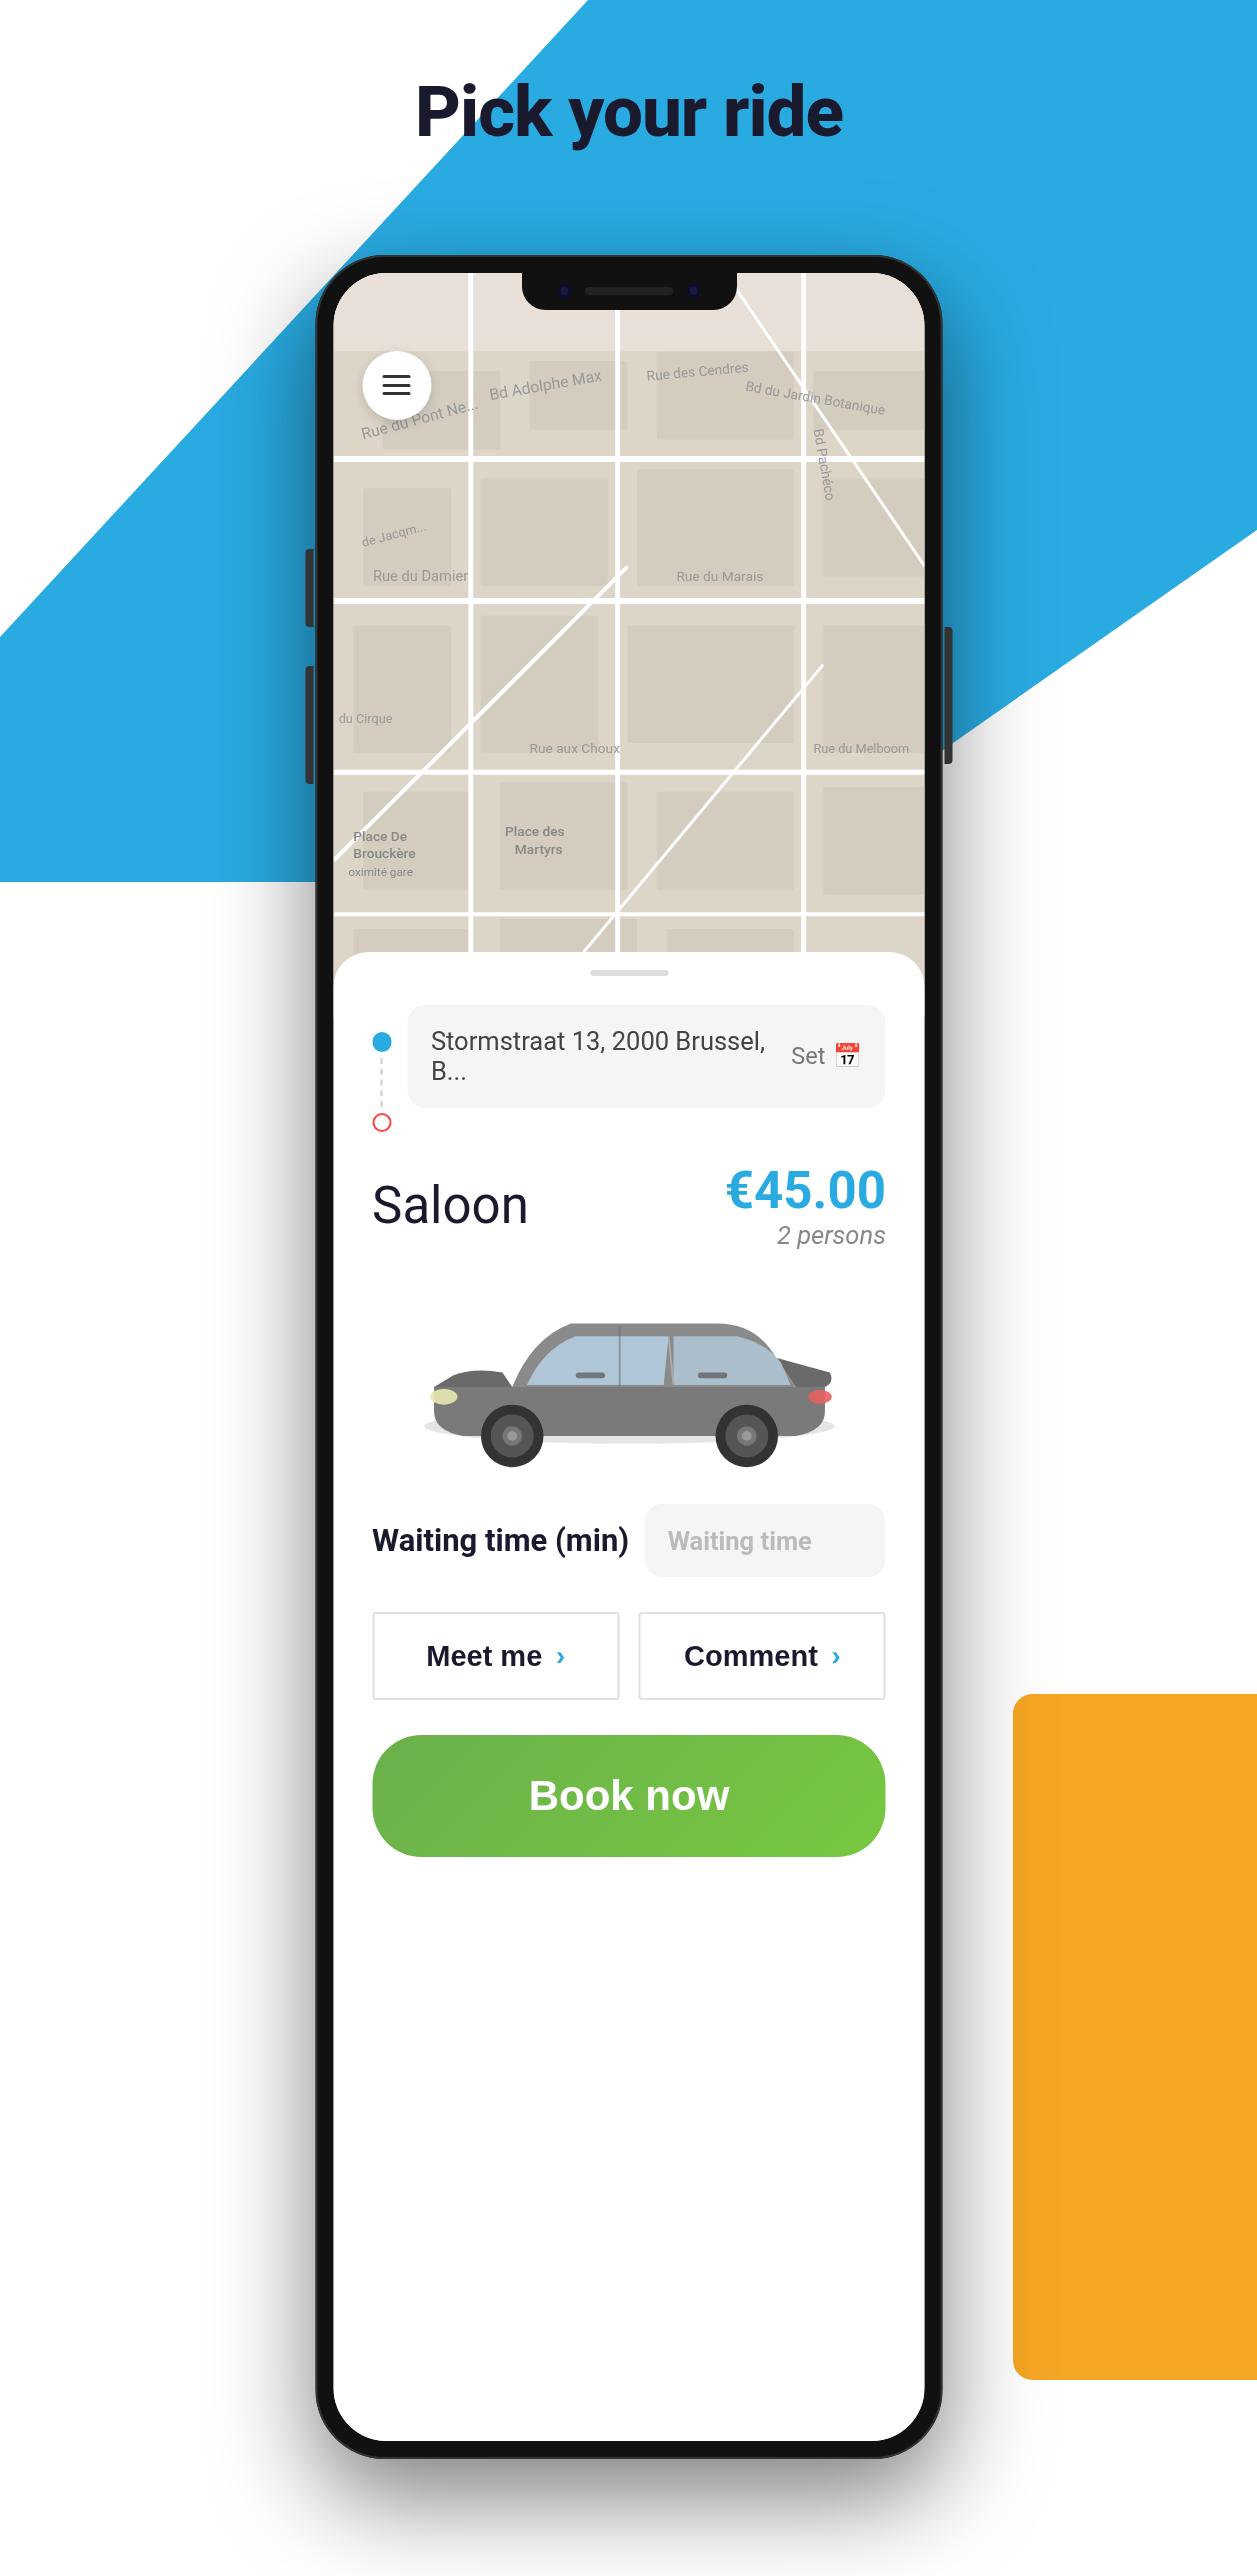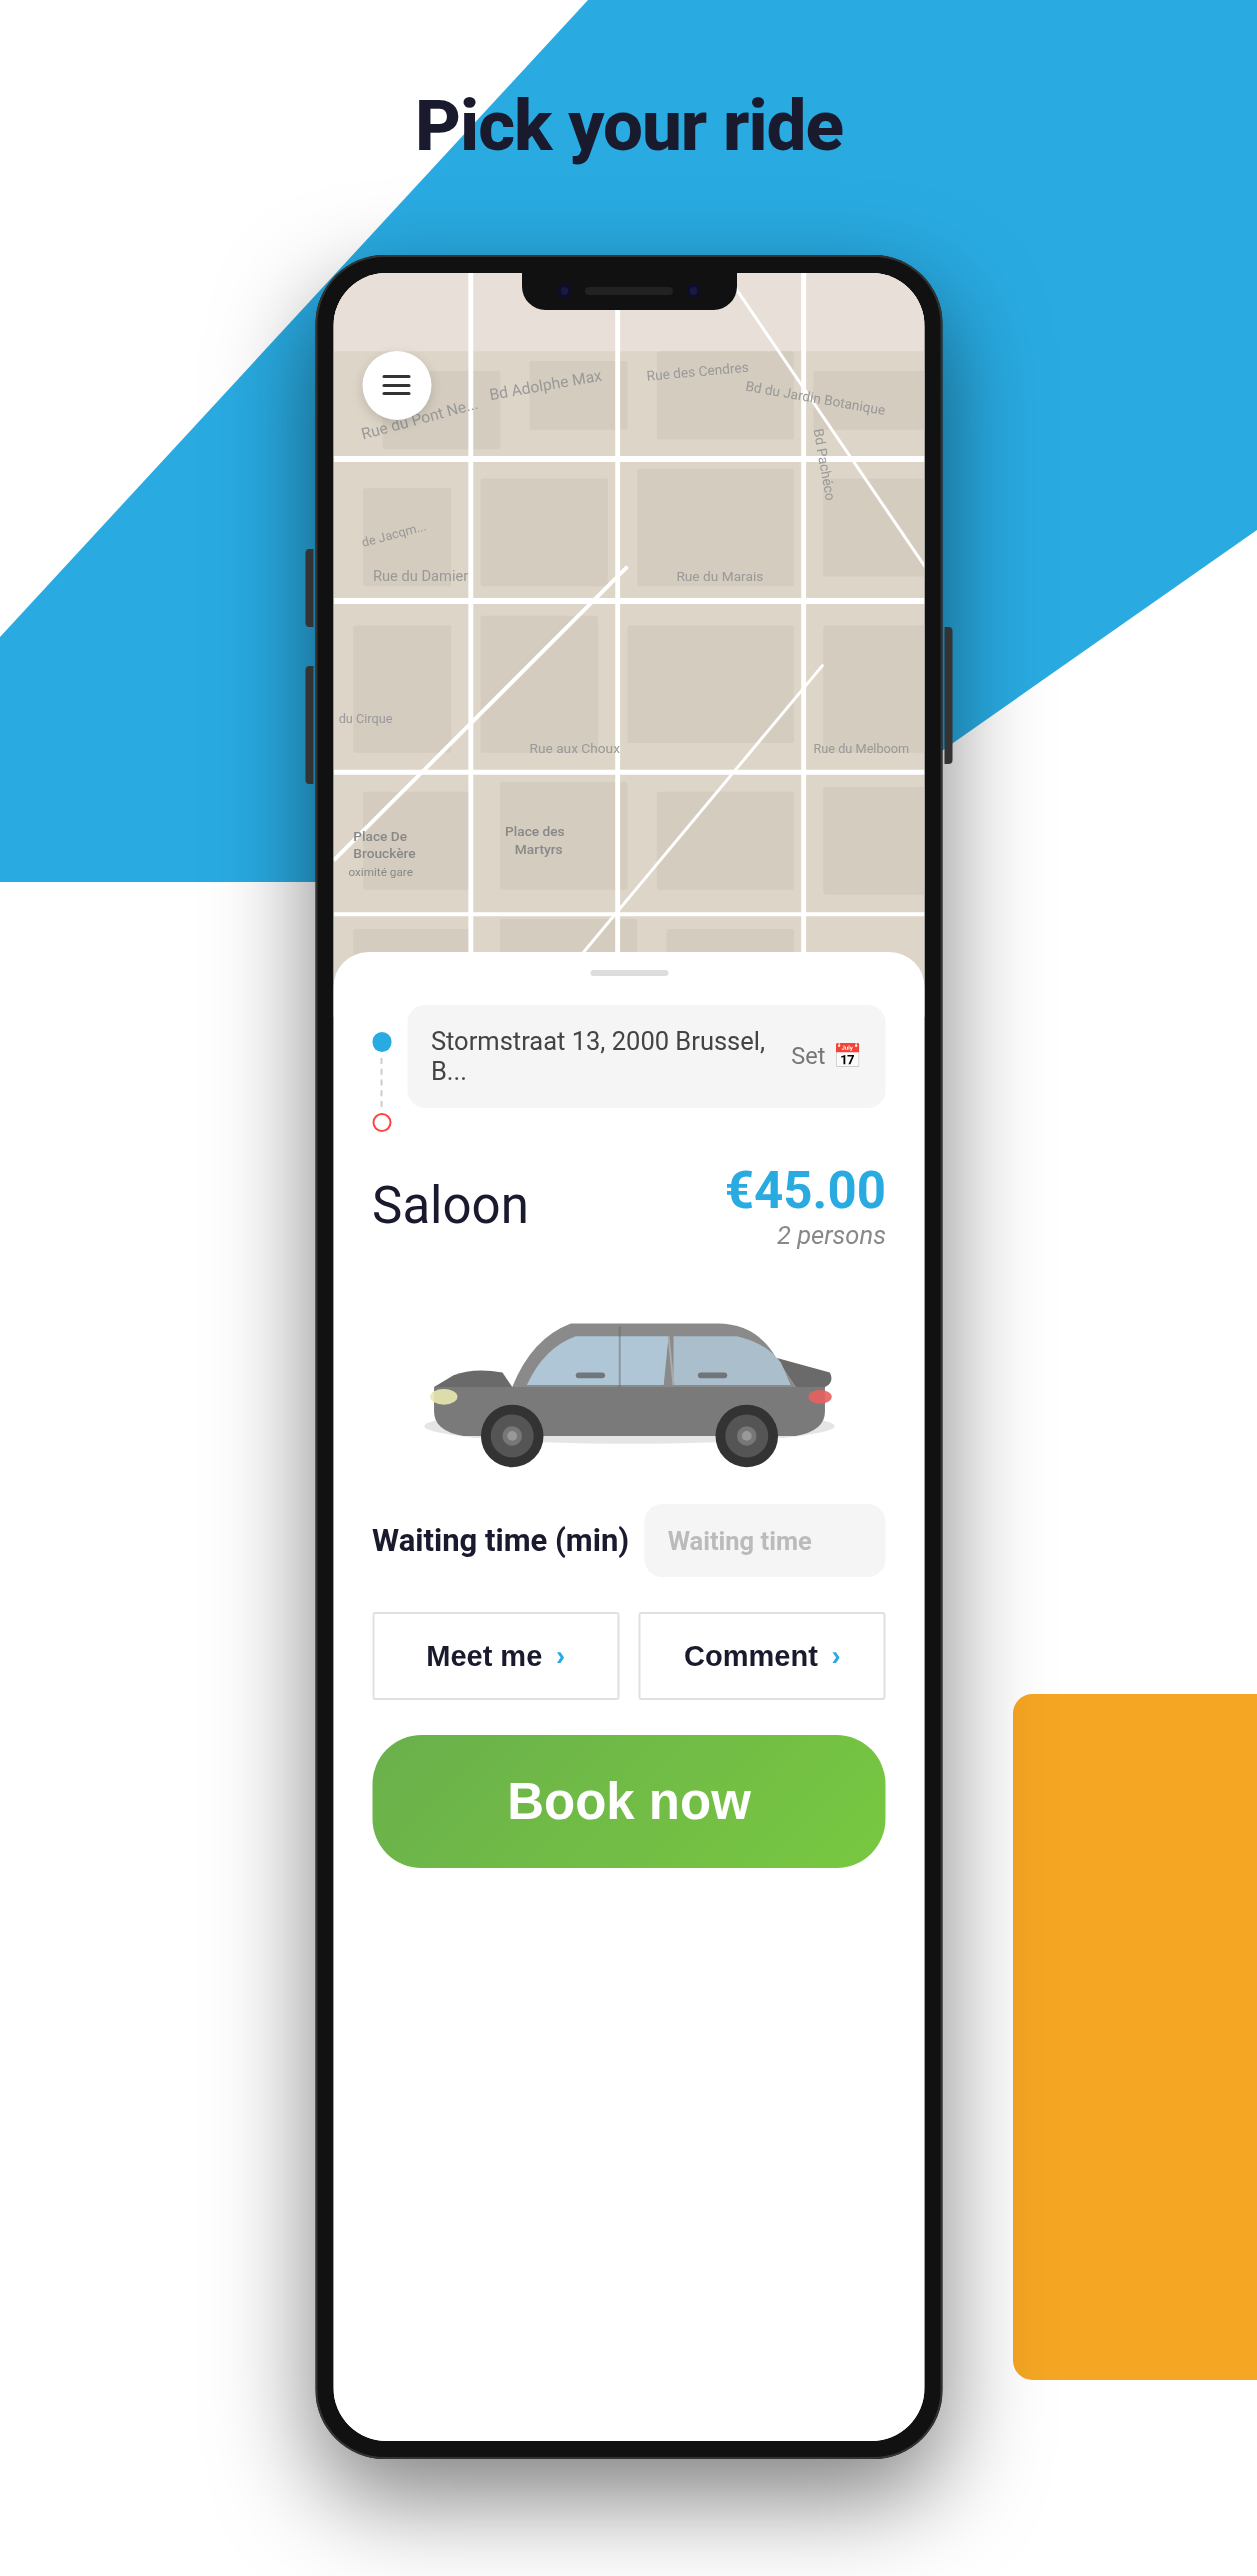--- a/index.html
+++ b/index.html
@@ -47,21 +47,21 @@
       right: 0;
       width: 245px;
       height: 686px;
       background: #F5A623;
       border-radius: 19.6px 0 0 19.6px;
     }
 
     
     .page-title {
       position: absolute;
-      top: 84px;
+      top: 70px;
       left: 0;
       width: 1258px;
       text-align: center;
       font-size: 71px;
       font-weight: 800;
       color: #1a1a2e;
       z-index: 10;
       letter-spacing: -1px;
     }
 
@@ -390,21 +390,21 @@
       font-weight: 700;
     }
 
     
     .book-now-btn {
       width: 100%;
       background: linear-gradient(135deg, #6ab04c, #78c840);
       border: none;
       border-radius: 49px;
       padding: 37px 19.6px;
-      font-size: 51px;
+      font-size: 42px;
       font-weight: 700;
       color: white;
       text-align: center;
       cursor: pointer;
     }
   </style>
 </head>
 <body>
 
 <div class="bg-container">

